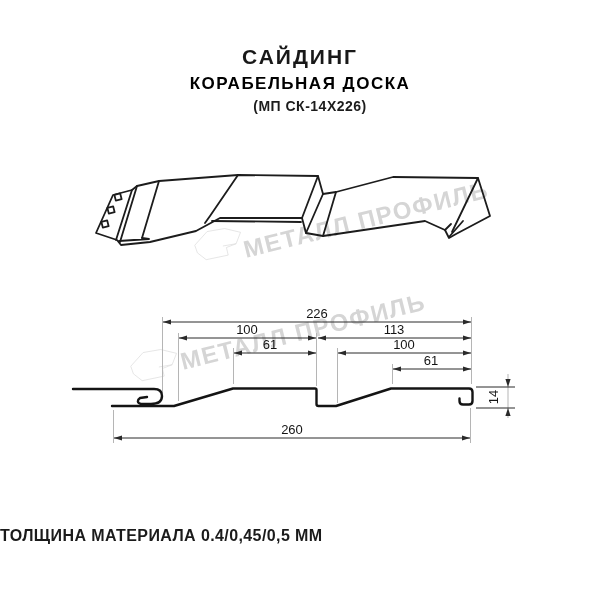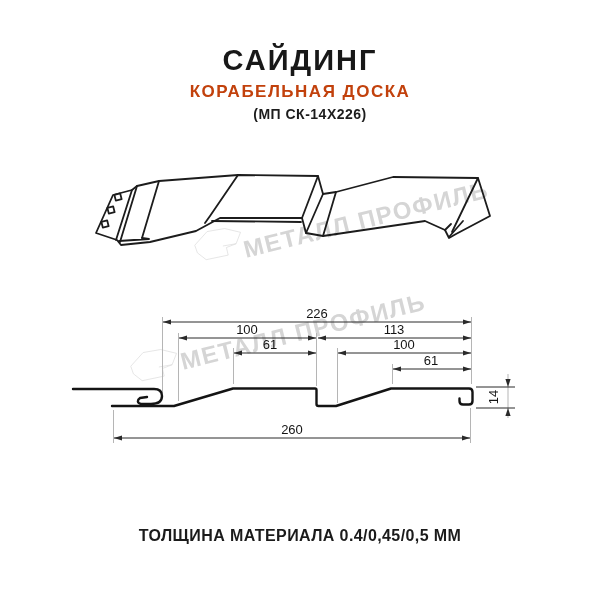--- a/index.html
+++ b/index.html
@@ -1,24 +1,24 @@
 <!DOCTYPE html>
 <html><head>
 <meta charset="utf-8">
 <style>
   html,body{margin:0;padding:0;}
   body{
     width:600px;height:600px;background:#ffffff;position:relative;overflow:hidden;
     font-family:"Liberation Sans", sans-serif;color:#1a1a1a;
   }
   .header{position:absolute;top:46px;left:0;width:600px;text-align:center;}
-  .title{font-size:29px;font-weight:800;letter-spacing:2px;line-height:1.0;color:#181818;}
-  .subtitle{font-size:17px;font-weight:600;letter-spacing:1.5px;margin-top:7px;color:#c2410c;}
+  .title{font-size:21px;font-weight:800;letter-spacing:2px;line-height:1.0;color:#181818;}
+  .subtitle{font-size:17px;font-weight:600;letter-spacing:1.5px;margin-top:7px;color:#000000;}
   .model{font-size:14px;font-weight:600;letter-spacing:0.5px;margin-top:4px;color:#1c1c1c;padding-left:20px;}
-  .footer{position:absolute;top:527px;left:0;width:600px;text-align:center;
+  .footer{position:absolute;top:527px;left:0;width:600px;text-align:left;
           font-size:16px;font-weight:600;letter-spacing:0.4px;color:#1b1b1b;}
   svg{position:absolute;top:0;left:0;}
   .wm-text{font-size:24px;font-weight:700;letter-spacing:1.5px;fill:#d5d5d5;}
   .wm-logo{fill:none;stroke:#d9d9d9;stroke-width:1.6;stroke-linejoin:round;}
   .prof{fill:none;stroke:#141414;stroke-width:2.4;stroke-linecap:round;stroke-linejoin:round;}
   .draw3d{fill:none;stroke:#1c1c1c;stroke-width:1.8;stroke-linecap:round;stroke-linejoin:round;}
   .sil{fill:#ffffff;stroke:none;}
   .dim{stroke:#2a2a2a;stroke-width:1;}
   .ext{stroke:#b5b5b5;stroke-width:1;}
   .arr{fill:#2a2a2a;stroke:none;}

